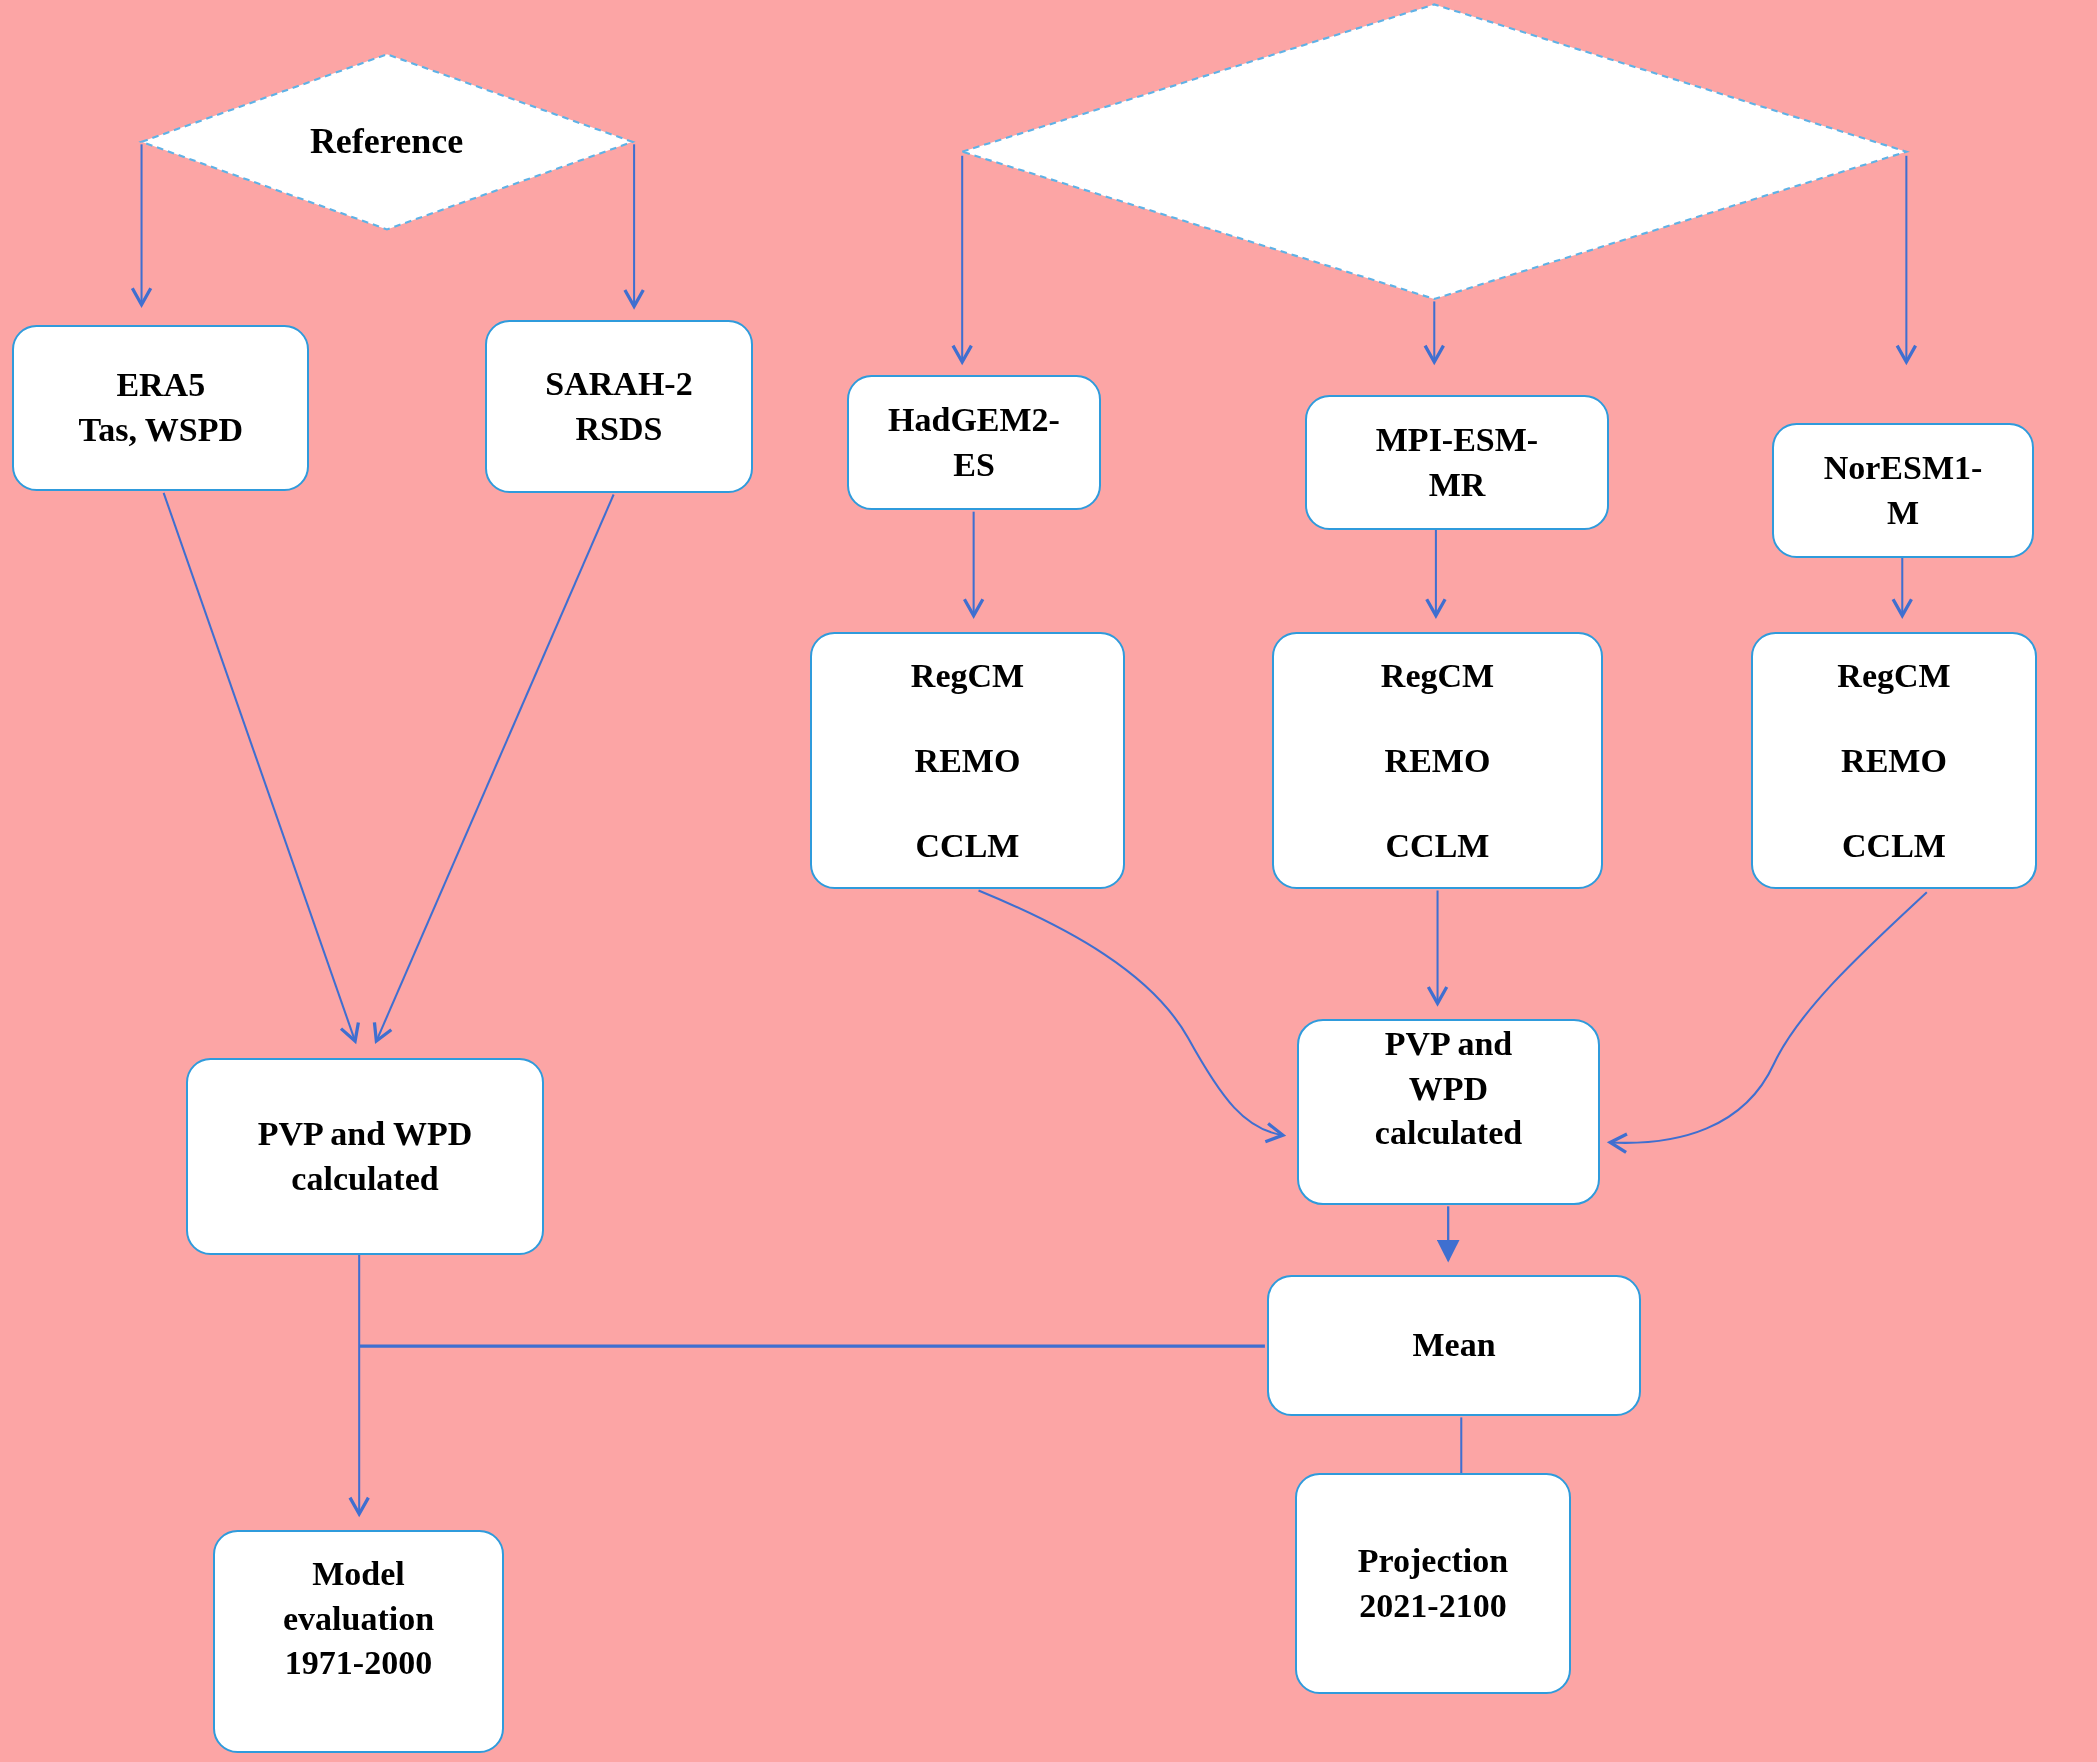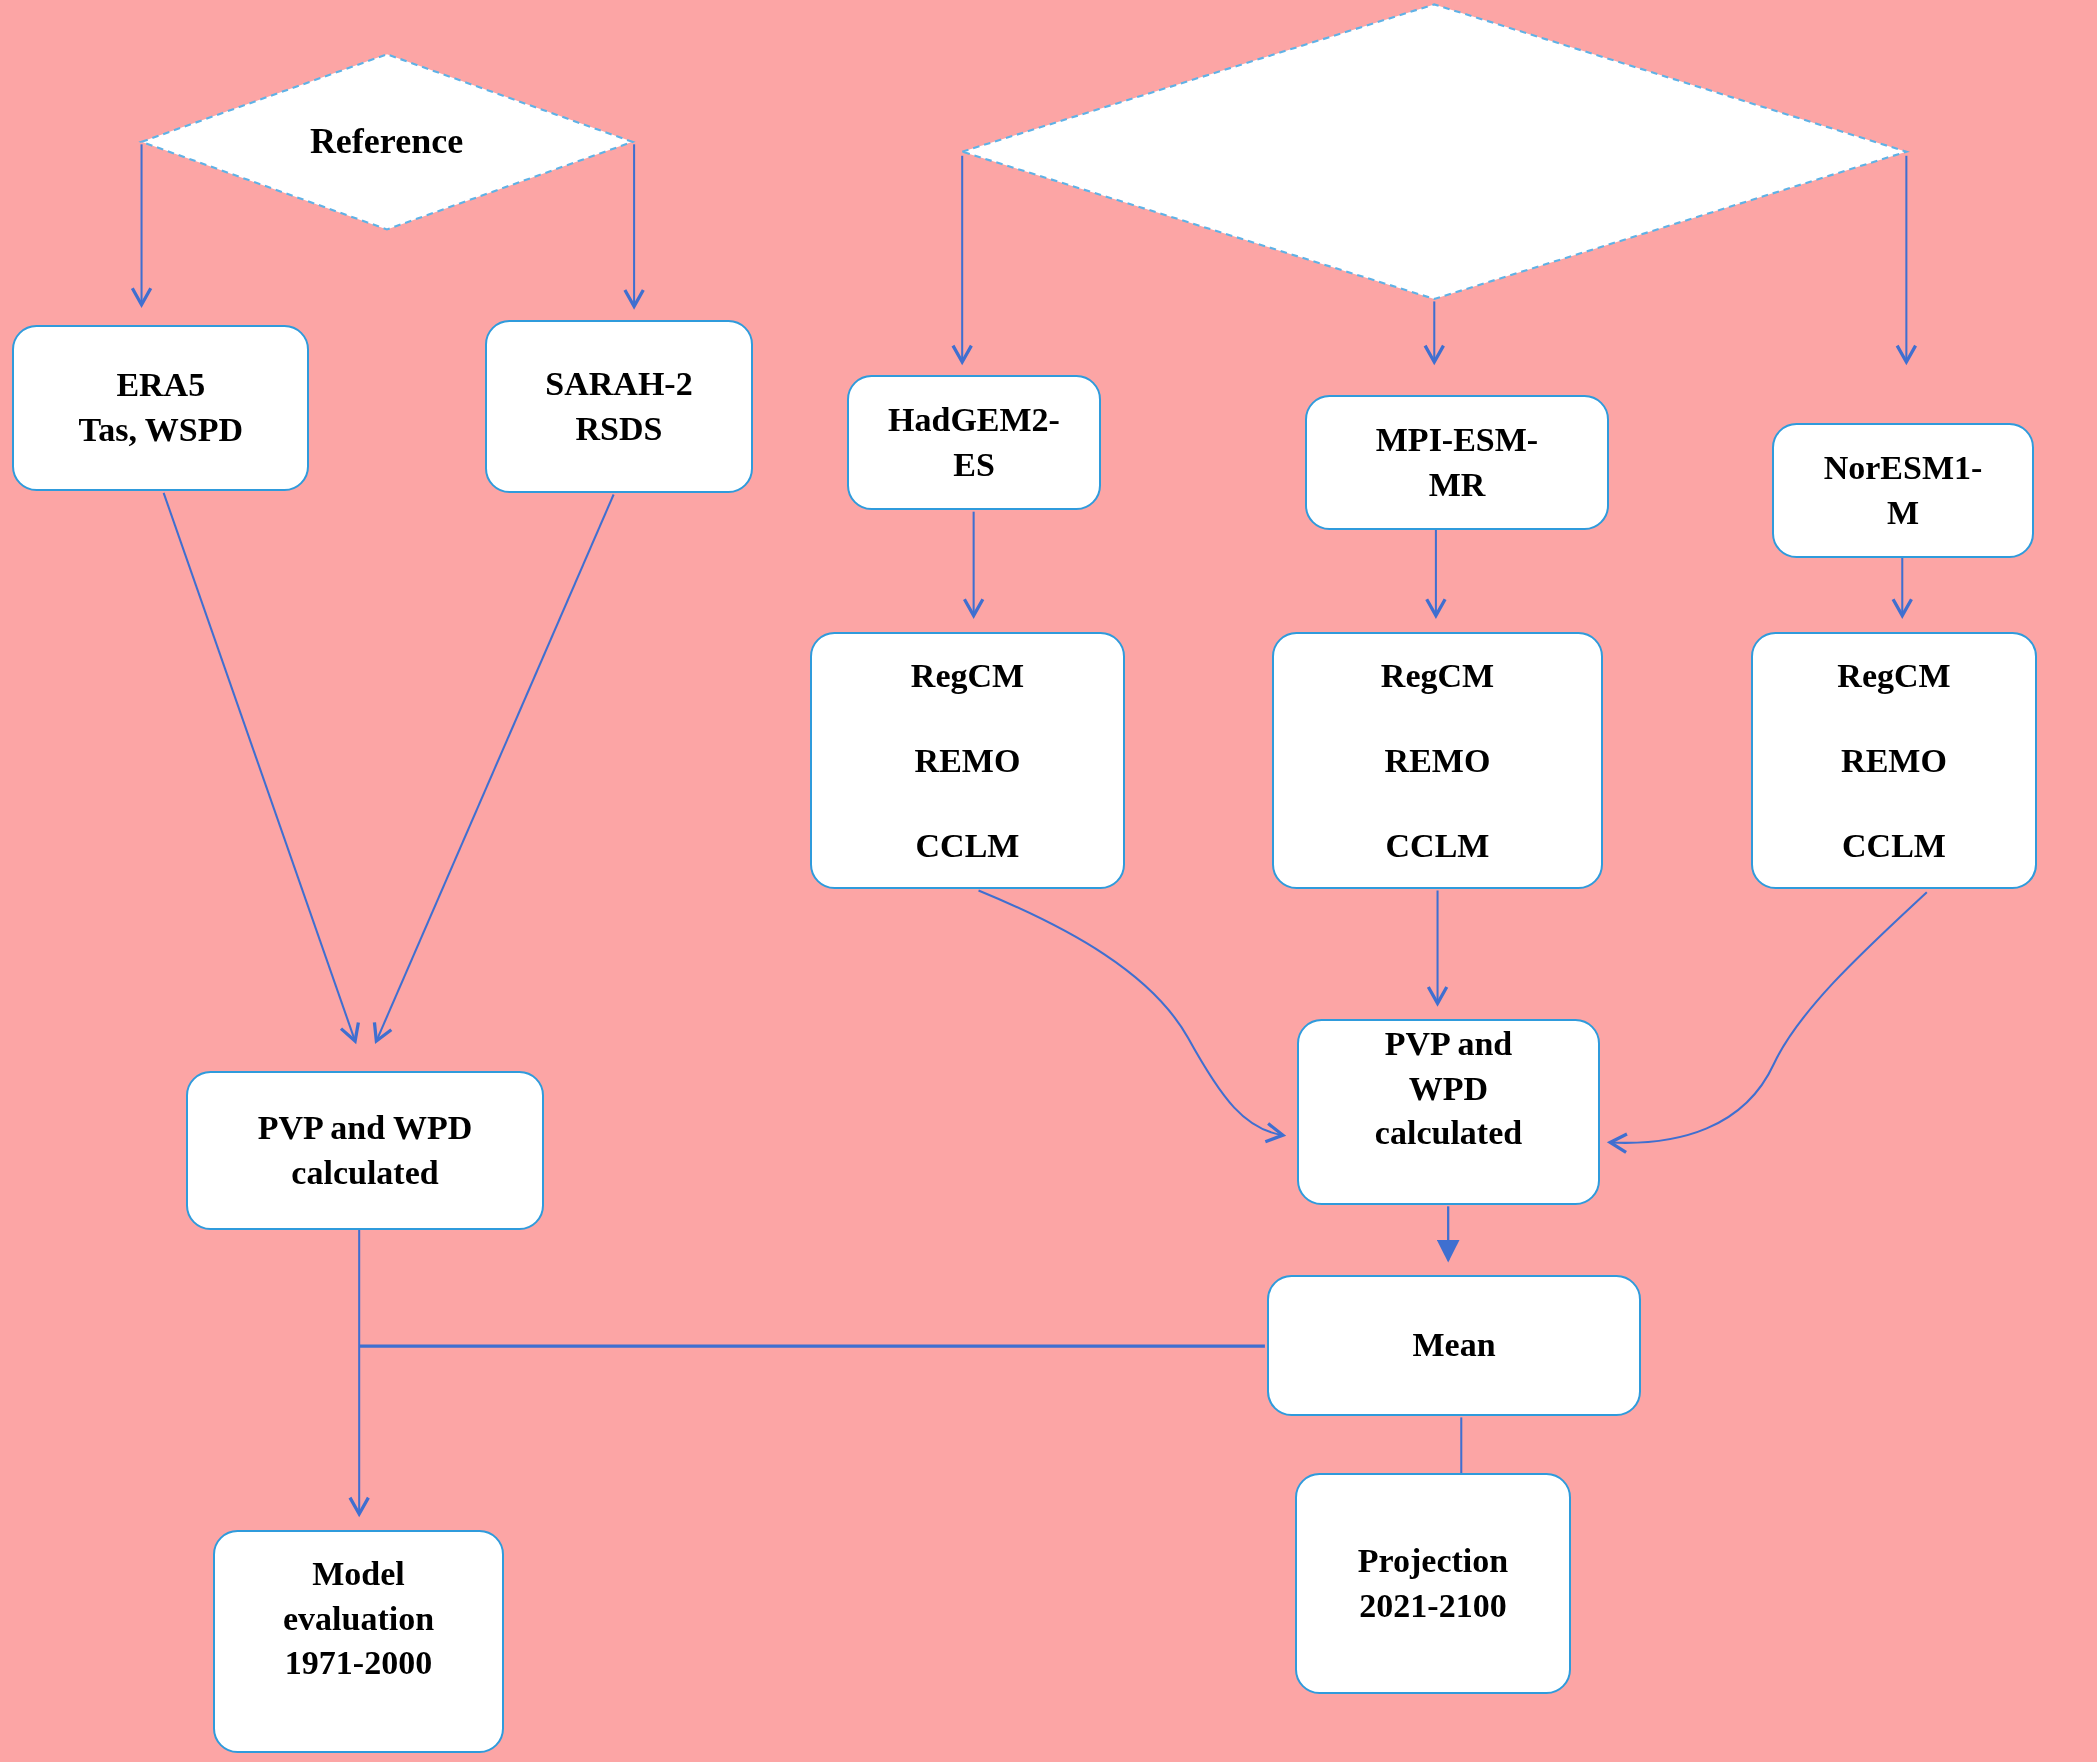--- a/index.html
+++ b/index.html
@@ -19,21 +19,21 @@
     border-radius:24.5px;
     background:#ffffff;
     display:flex;align-items:center;justify-content:center;
     text-align:center;
     font-weight:bold;
     font-size:34px;
     line-height:1.32;
   }
   .node-label{white-space:pre-line;}
   .spread .node-label{line-height:2.5;}
-  .pad-b40{padding-bottom:46px;}
+  .pad-b40{padding-bottom:46px;border-radius:26px;}
   .pad-b55{padding-bottom:45px;}
   .diamond-label{
     position:absolute;
     display:flex;align-items:center;justify-content:center;
     text-align:center;
     font-weight:bold;
     font-size:36px;
     line-height:1.4;
     white-space:pre-line;
   }
@@ -110,21 +110,21 @@
     <span class="node-label">RegCM
 REMO
 CCLM</span>
   </div>
   <div class="node spread" style="left:1751px;top:632px;width:286px;height:257px;">
     <span class="node-label">RegCM
 REMO
 CCLM</span>
   </div>
 
-  <div class="node" style="left:186px;top:1058px;width:358px;height:159px;margin-top:13px;">
+  <div class="node" style="left:186px;top:1058px;width:358px;height:197px;">
     <span class="node-label">PVP and WPD
 calculated</span>
   </div>
   <div class="node pad-b40" style="left:1297px;top:1019px;width:303px;height:186px;">
     <span class="node-label">PVP and
 WPD
 calculated</span>
   </div>
 
   <div class="node" style="left:1267px;top:1275px;width:374px;height:141px;">

